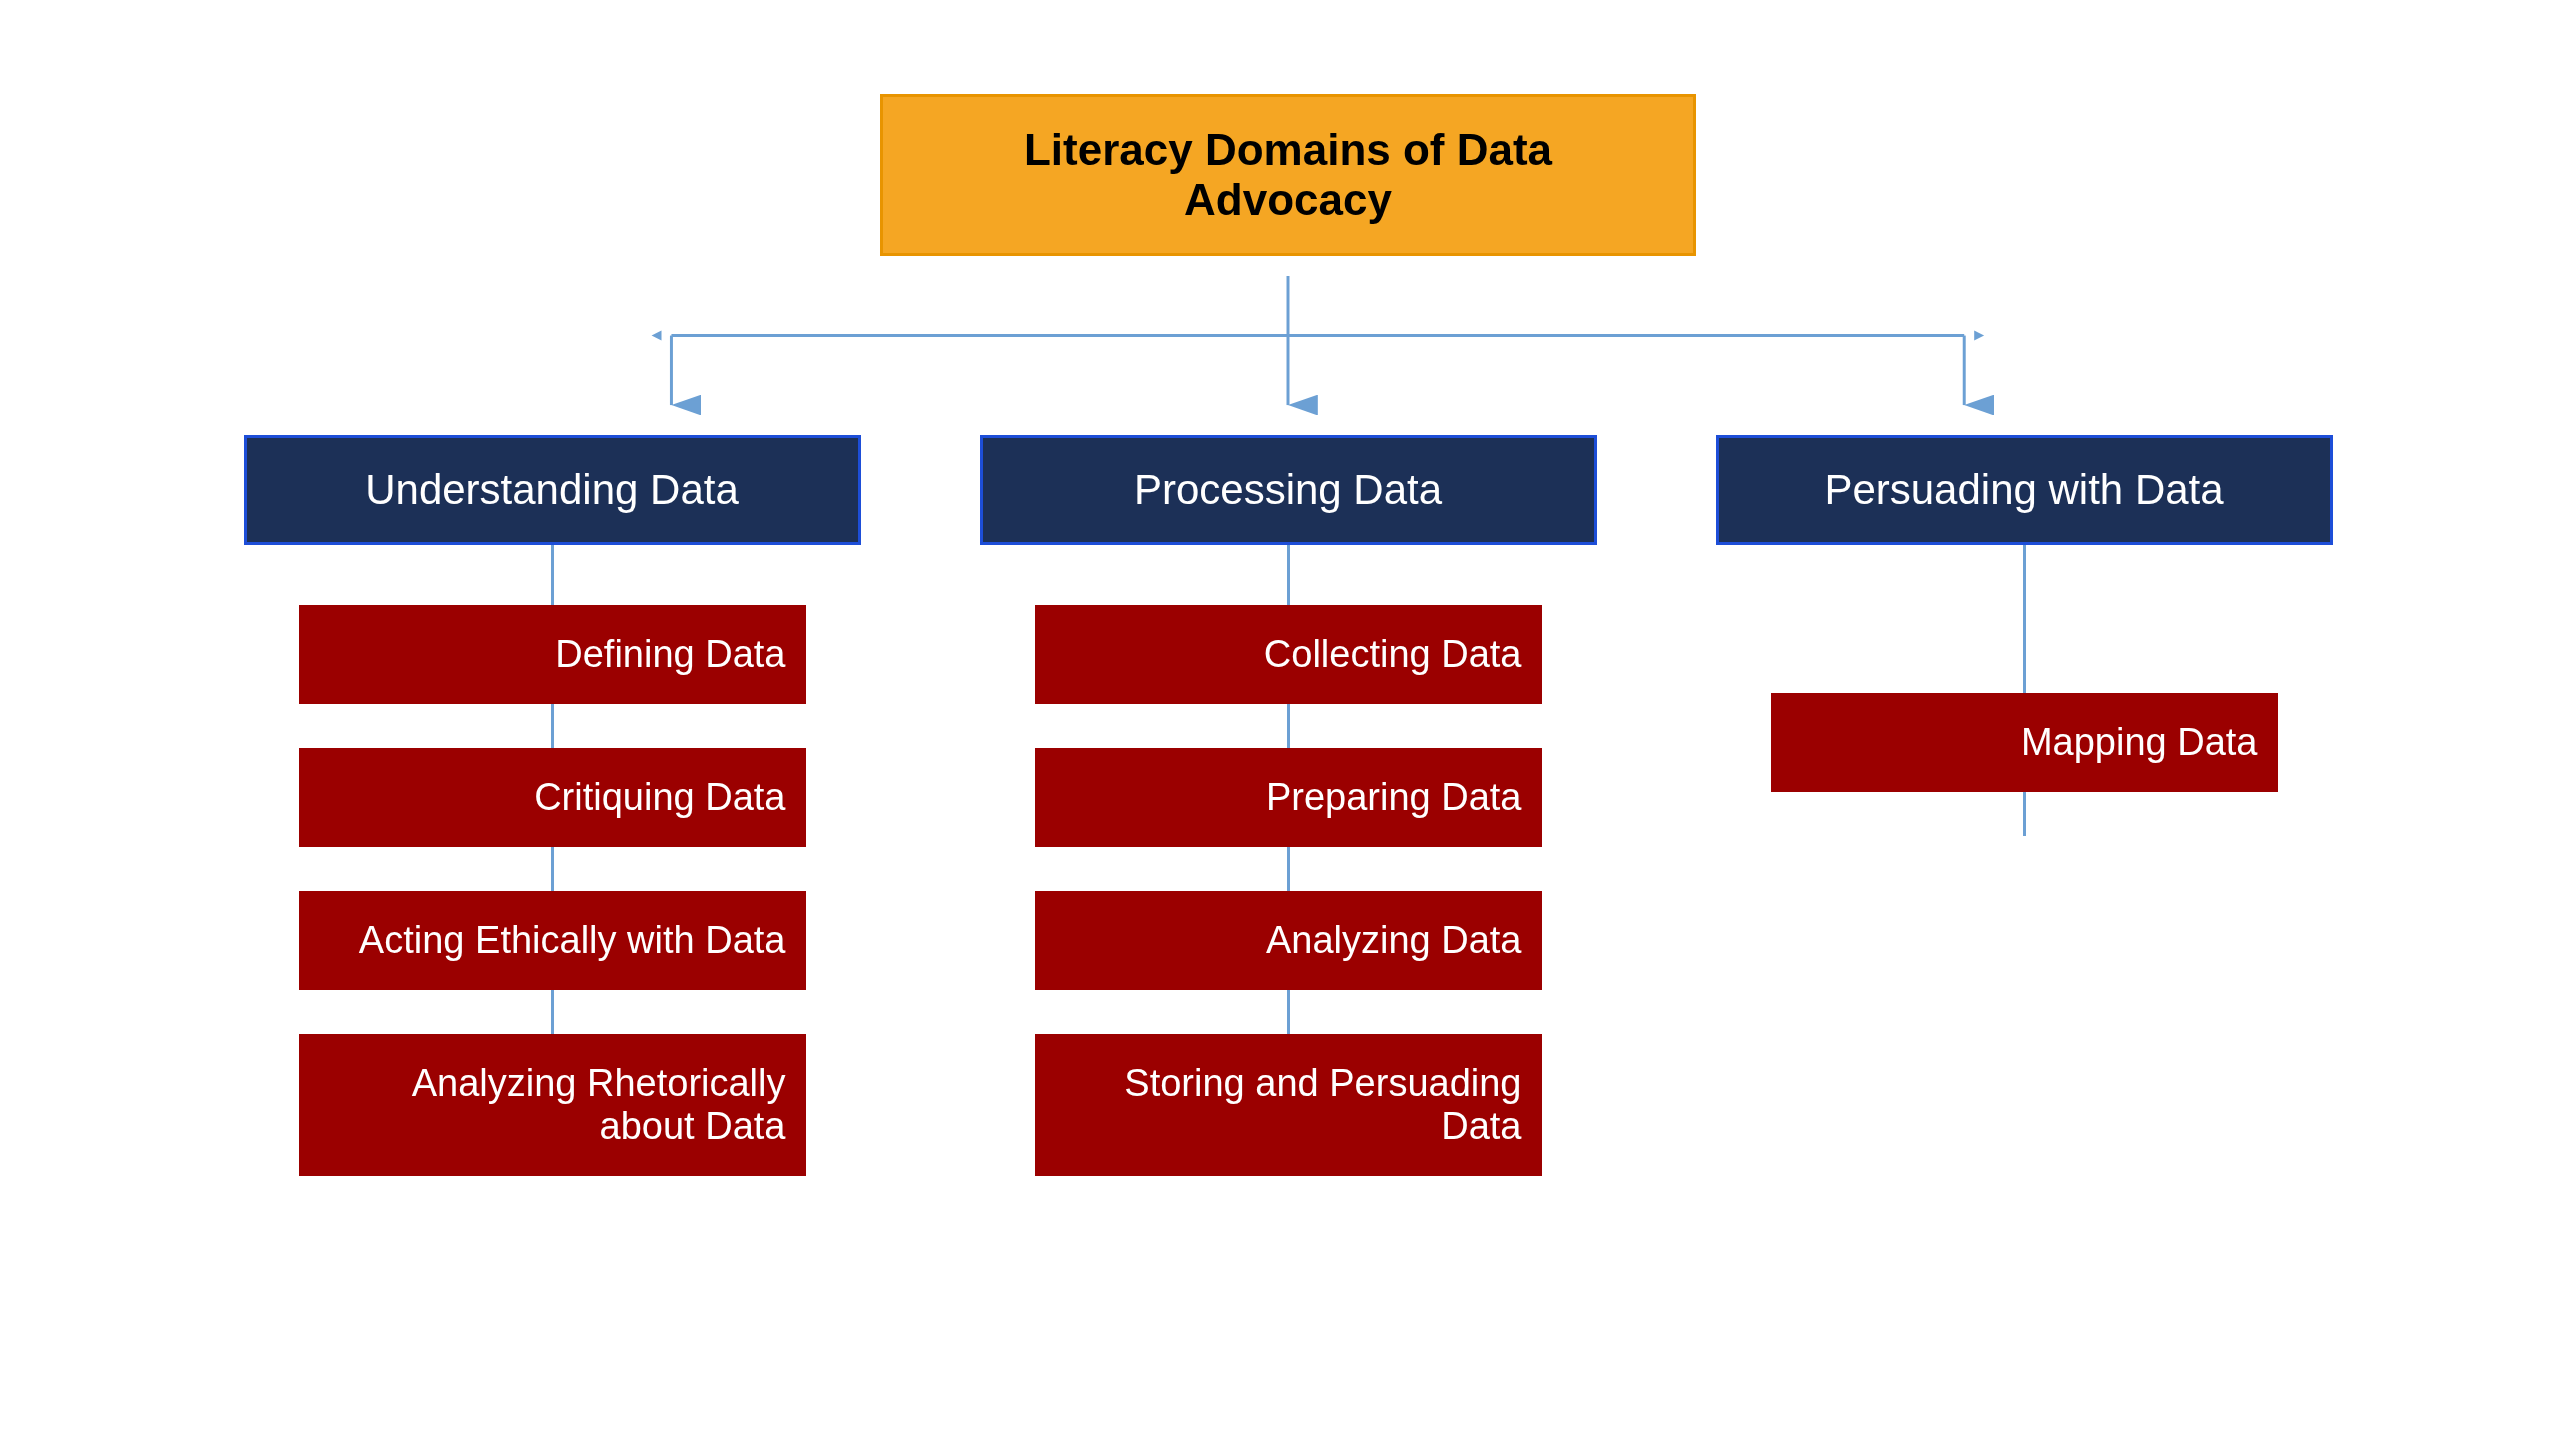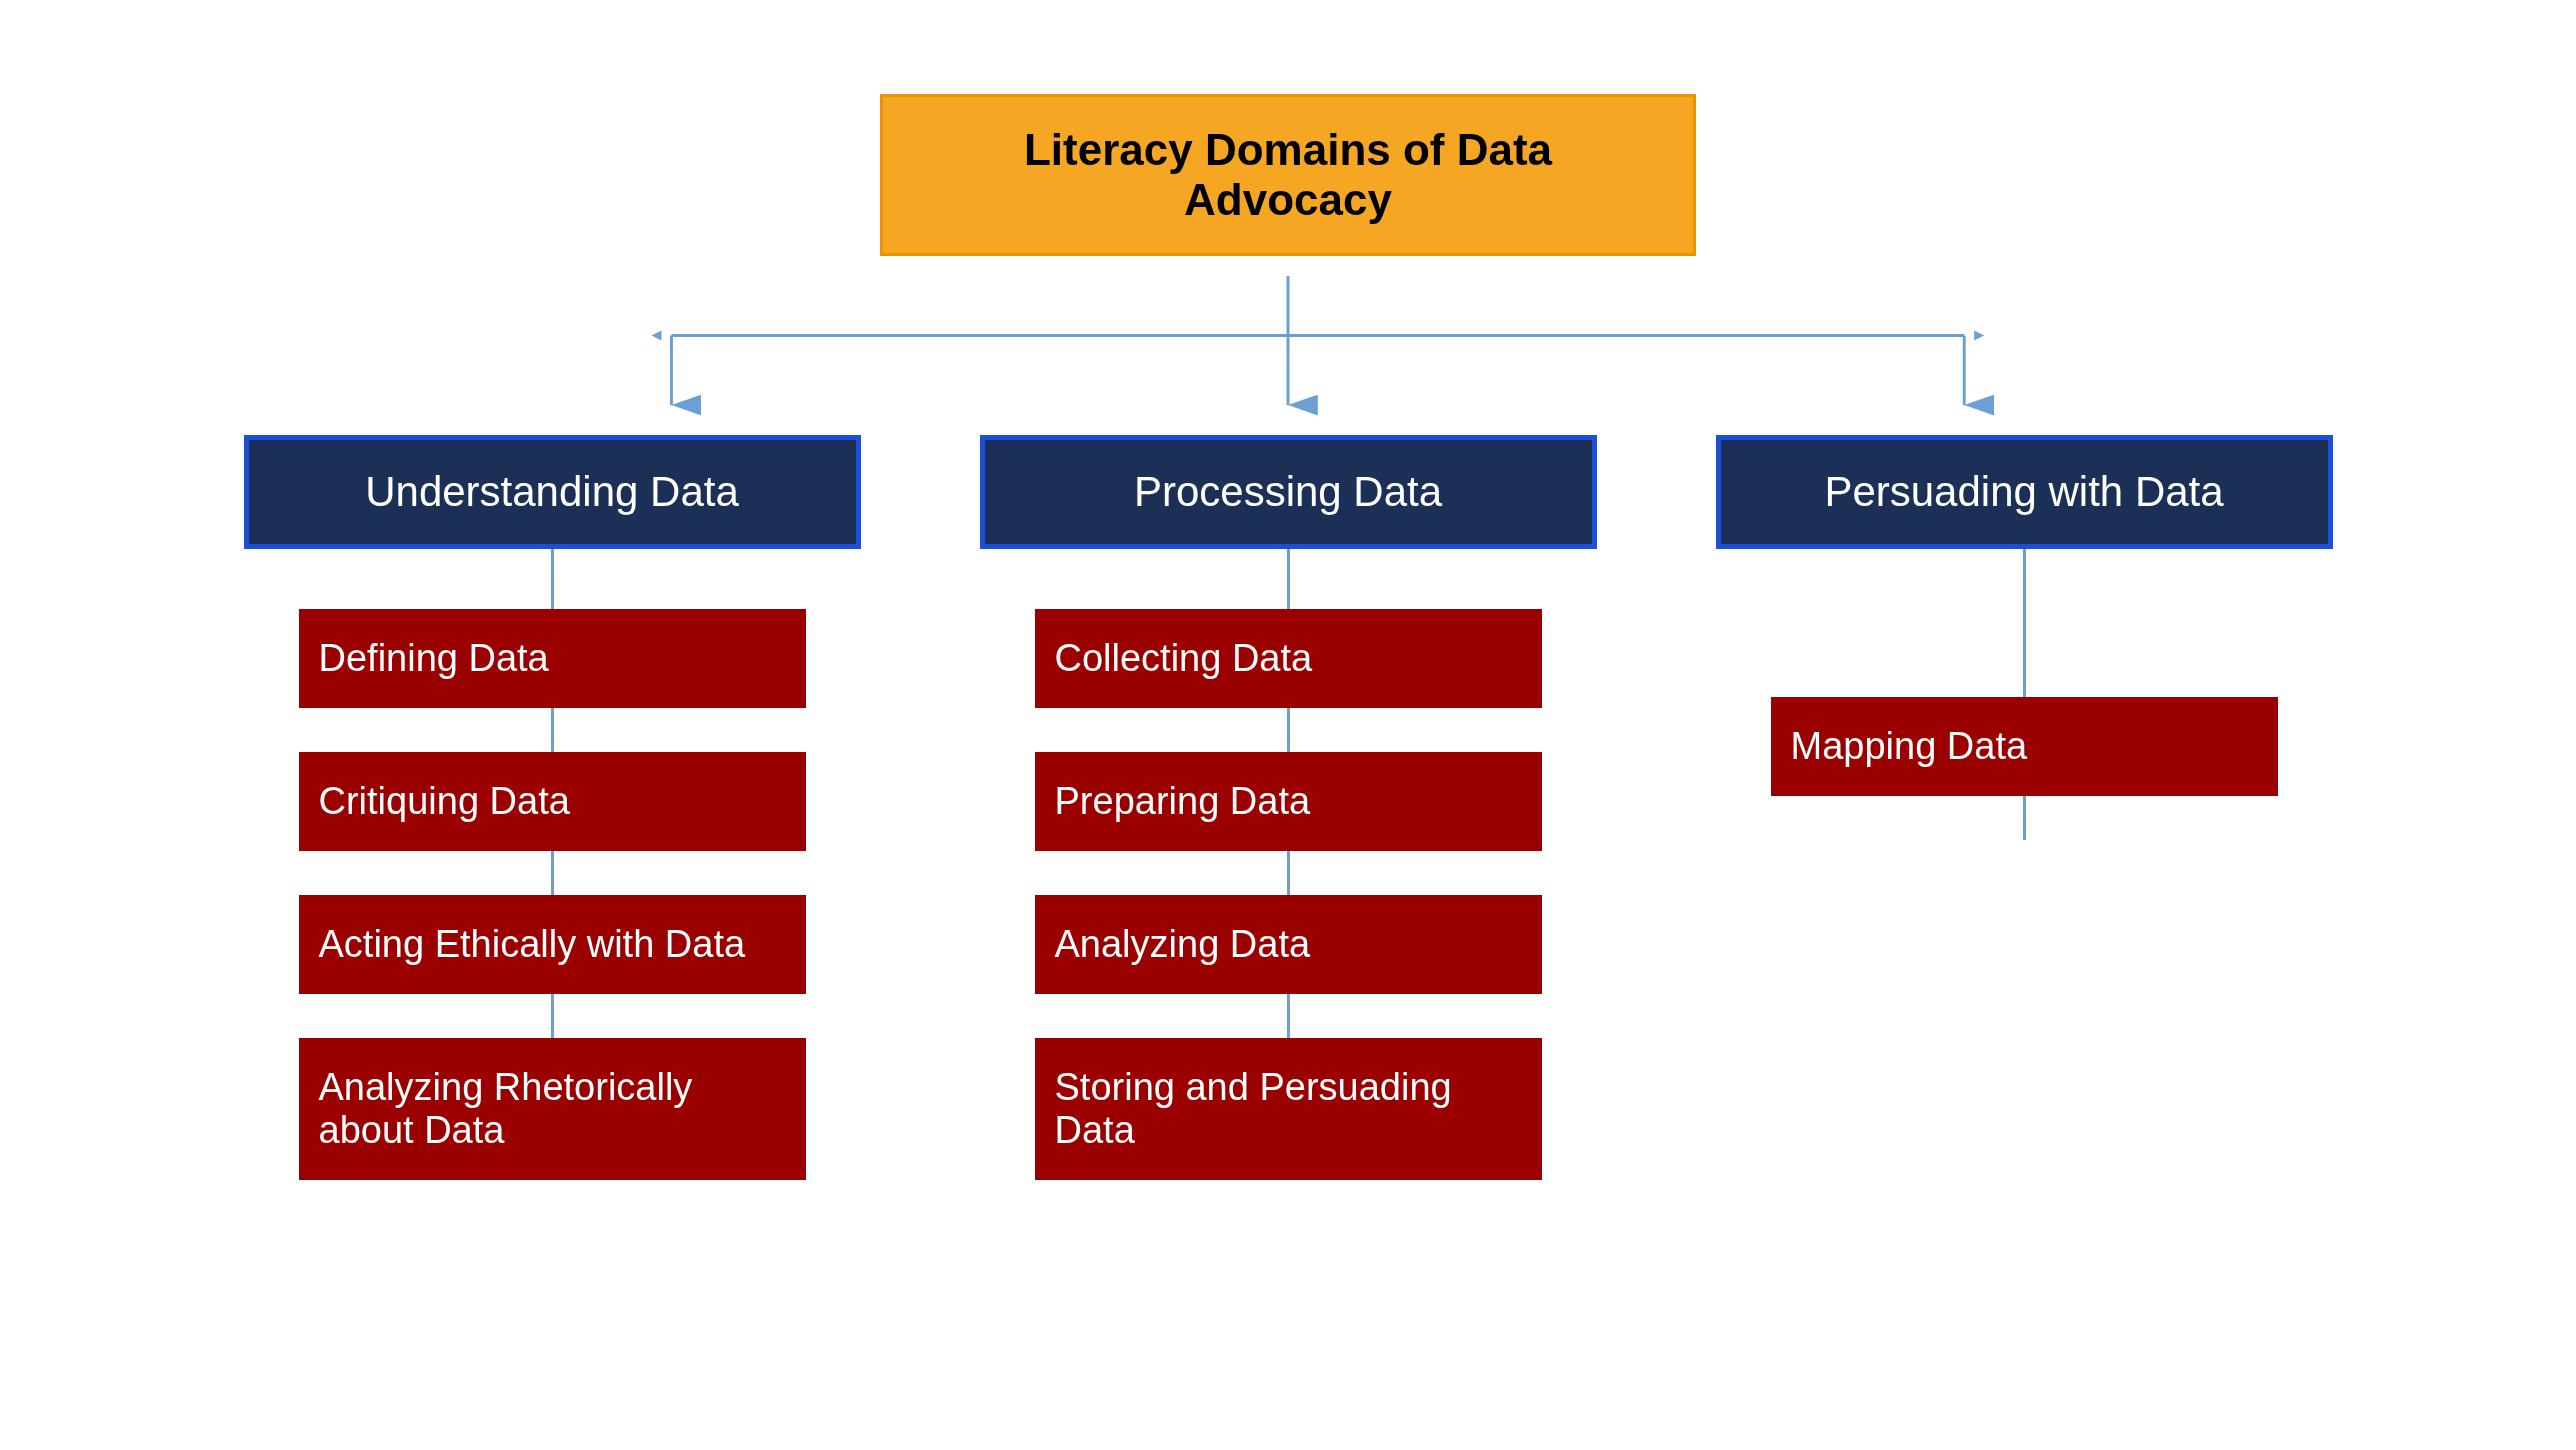--- a/index.html
+++ b/index.html
@@ -71,21 +71,21 @@
       flex-direction: column;
       align-items: center;
       width: 617px;
       gap: 0;
       position: relative;
     }
 
     
     .col-header {
       background: #1C3057;
-      border: 5px solid #1d4ed8;
+      border: 3px solid #1d4ed8;
       width: 100%;
       padding: 28px 20px;
       text-align: center;
       color: #ffffff;
       font-size: 42px;
       position: relative;
       z-index: 2;
     }
 
     
@@ -94,21 +94,21 @@
       background: #6CA0D4;
       height: 60px;
       flex-shrink: 0;
     }
 
     
     .sub-item {
       background: #9B0000;
       width: 507px;
       padding: 28px 20px;
-      text-align: left;
+      text-align: right;
       color: #ffffff;
       font-size: 38px;
       position: relative;
       z-index: 2;
     }
 
     
     .sub-line {
       width: 3px;
       background: #6CA0D4;

